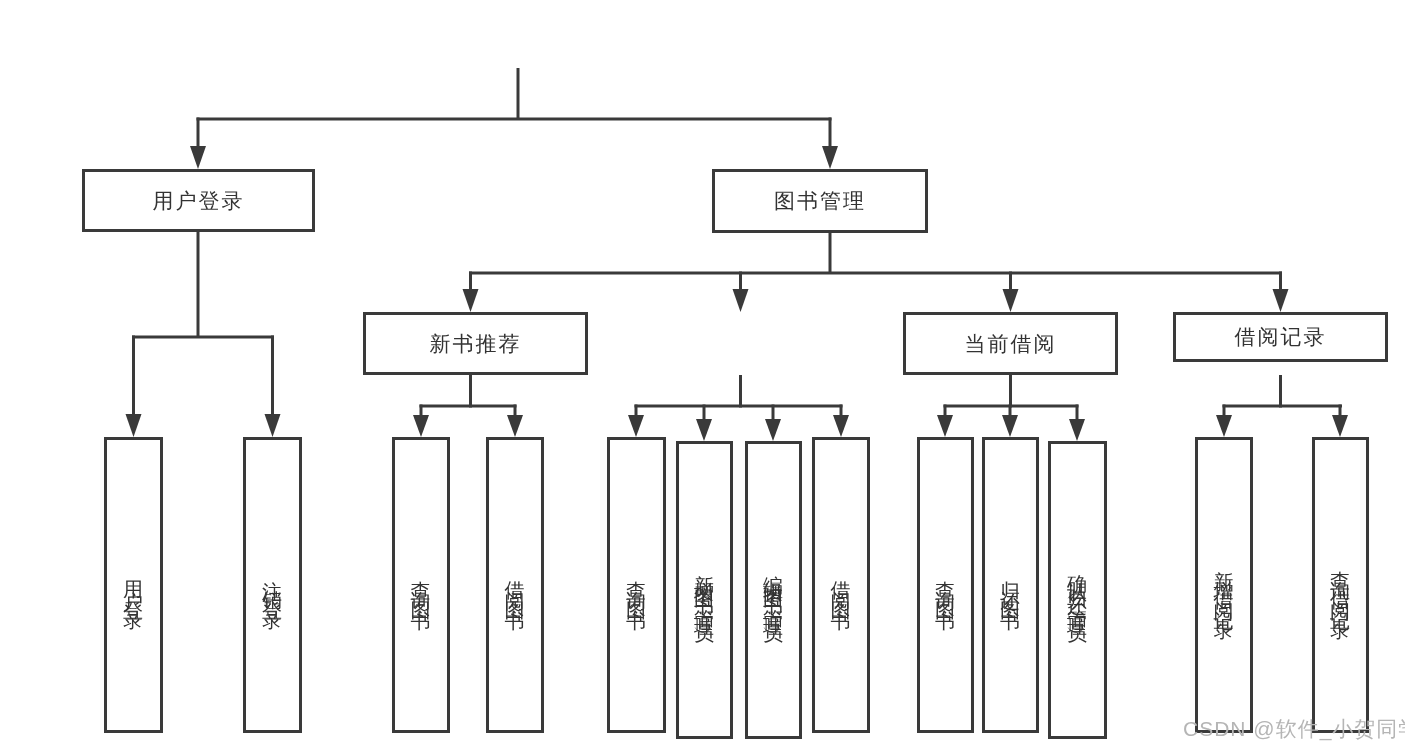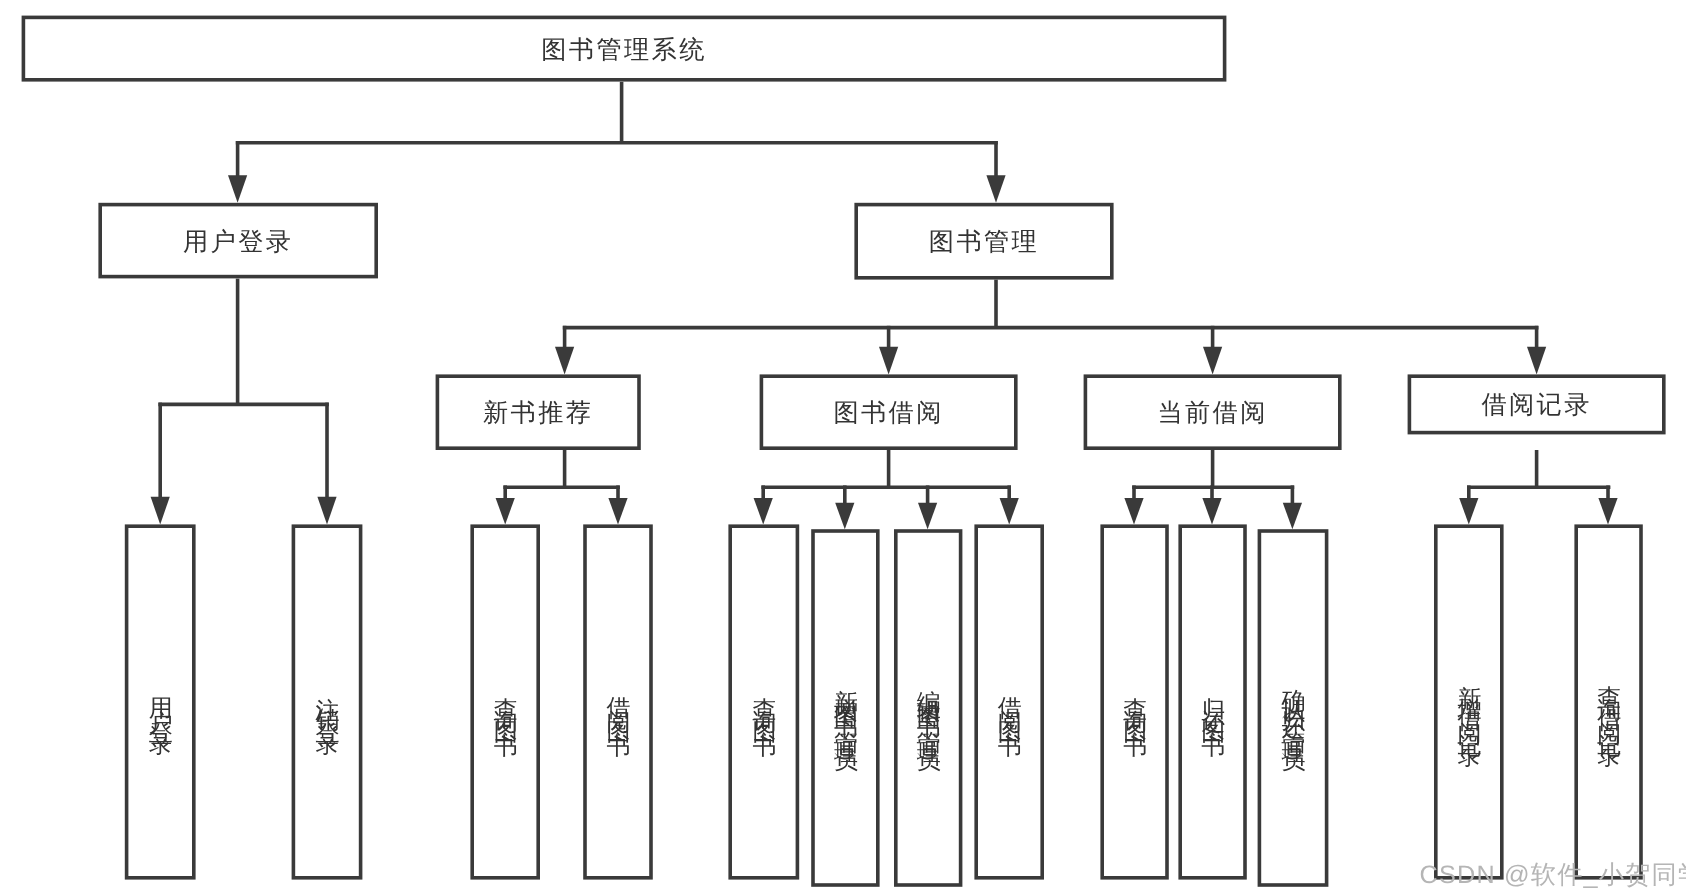--- a/index.html
+++ b/index.html
@@ -110,27 +110,25 @@
       <polygon points="765,419 781,419 773,441"></polygon>
       <polygon points="833,415 849,415 841,437"></polygon>
       <polygon points="937,415 953,415 945,437"></polygon>
       <polygon points="1002,415 1018,415 1010,437"></polygon>
       <polygon points="1069,419 1085,419 1077,441"></polygon>
       <polygon points="1216,415 1232,415 1224,437"></polygon>
       <polygon points="1332,415 1348,415 1340,437"></polygon>
     </g>
   </svg>
 
-  <div class="node hbox" style="left:18px;top:13px;width:1004px;height:55px;">图书管理系统</div>
 
   <div class="node hbox" style="left:82px;top:169px;width:233px;height:63px;">用户登录</div>
   <div class="node hbox" style="left:712px;top:169px;width:216px;height:64px;">图书管理</div>
 
-  <div class="node hbox" style="left:363px;top:312px;width:171px;height:63px;">新书推荐</div>
-  <div class="node hbox" style="left:633px;top:312px;width:215px;height:63px;">图书借阅</div>
+  <div class="node hbox" style="left:363px;top:312px;width:225px;height:63px;">新书推荐</div>
   <div class="node hbox" style="left:903px;top:312px;width:215px;height:63px;">当前借阅</div>
   <div class="node hbox" style="left:1173px;top:312px;width:215px;height:50px;">借阅记录</div>
 
   <div class="node vbox" style="left:104px;top:437px;width:59px;height:296px;">用户登录</div>
   <div class="node vbox" style="left:243px;top:437px;width:59px;height:296px;">注销登录</div>
 
   <div class="node vbox" style="left:392px;top:437px;width:58px;height:296px;">查询图书</div>
   <div class="node vbox" style="left:486px;top:437px;width:58px;height:296px;">借阅图书</div>
 
   <div class="node vbox" style="left:607px;top:437px;width:59px;height:296px;">查询图书</div>

